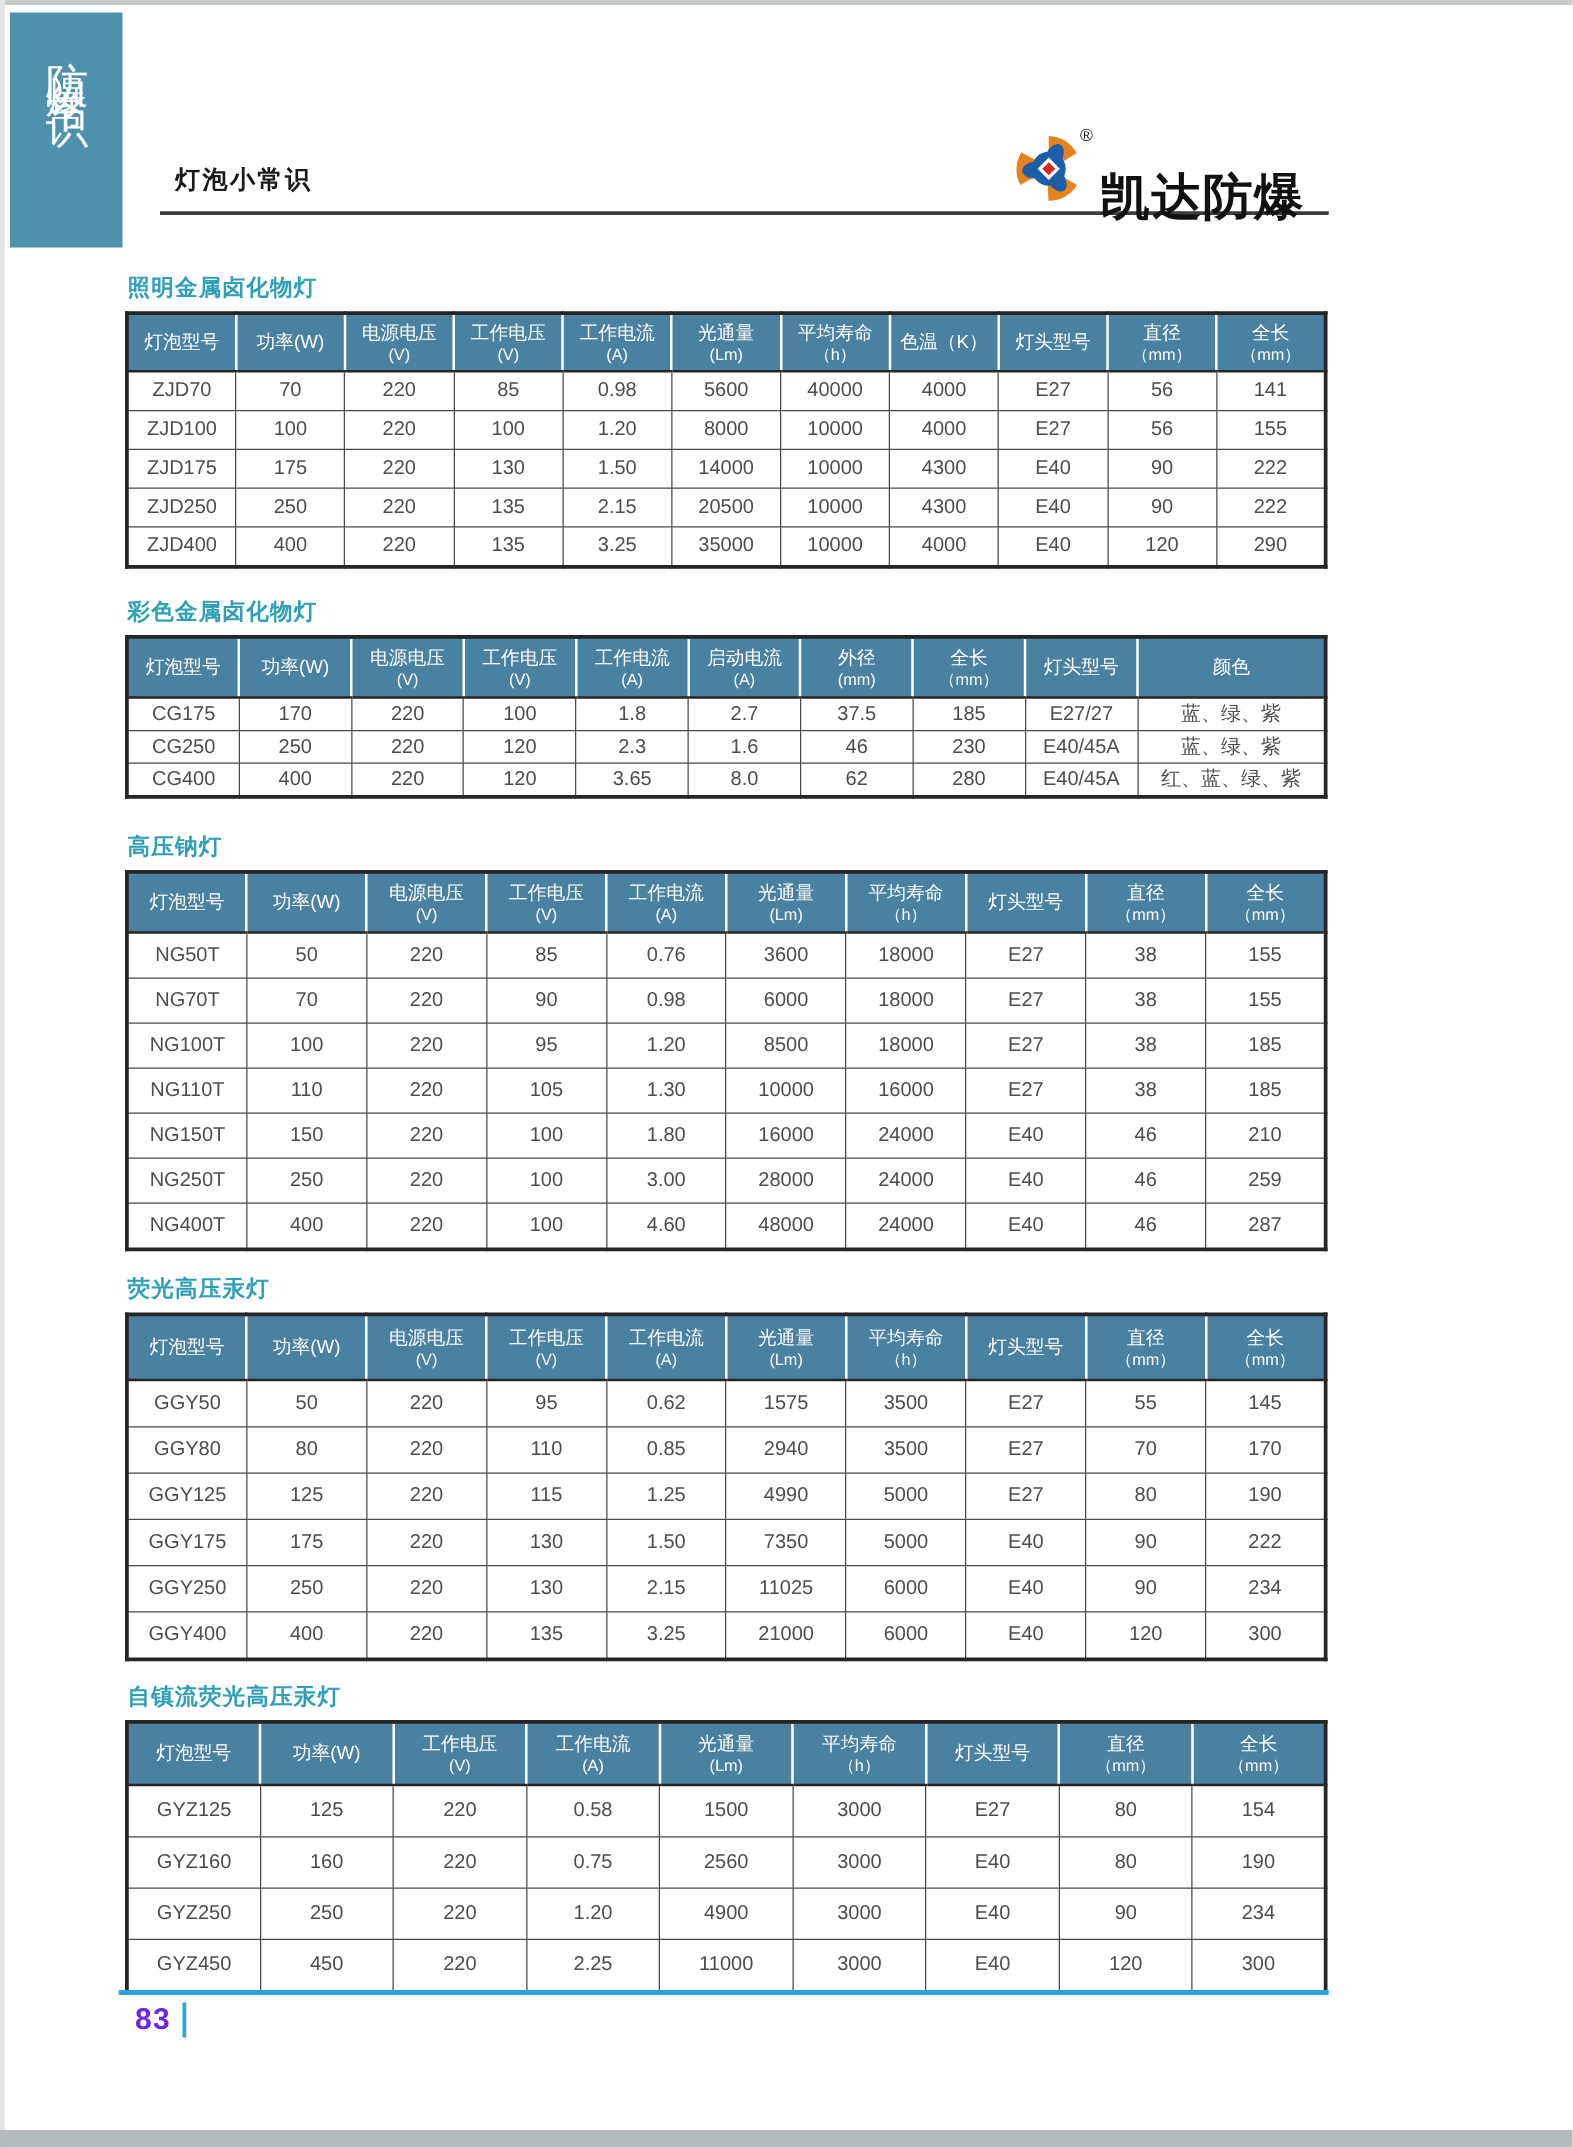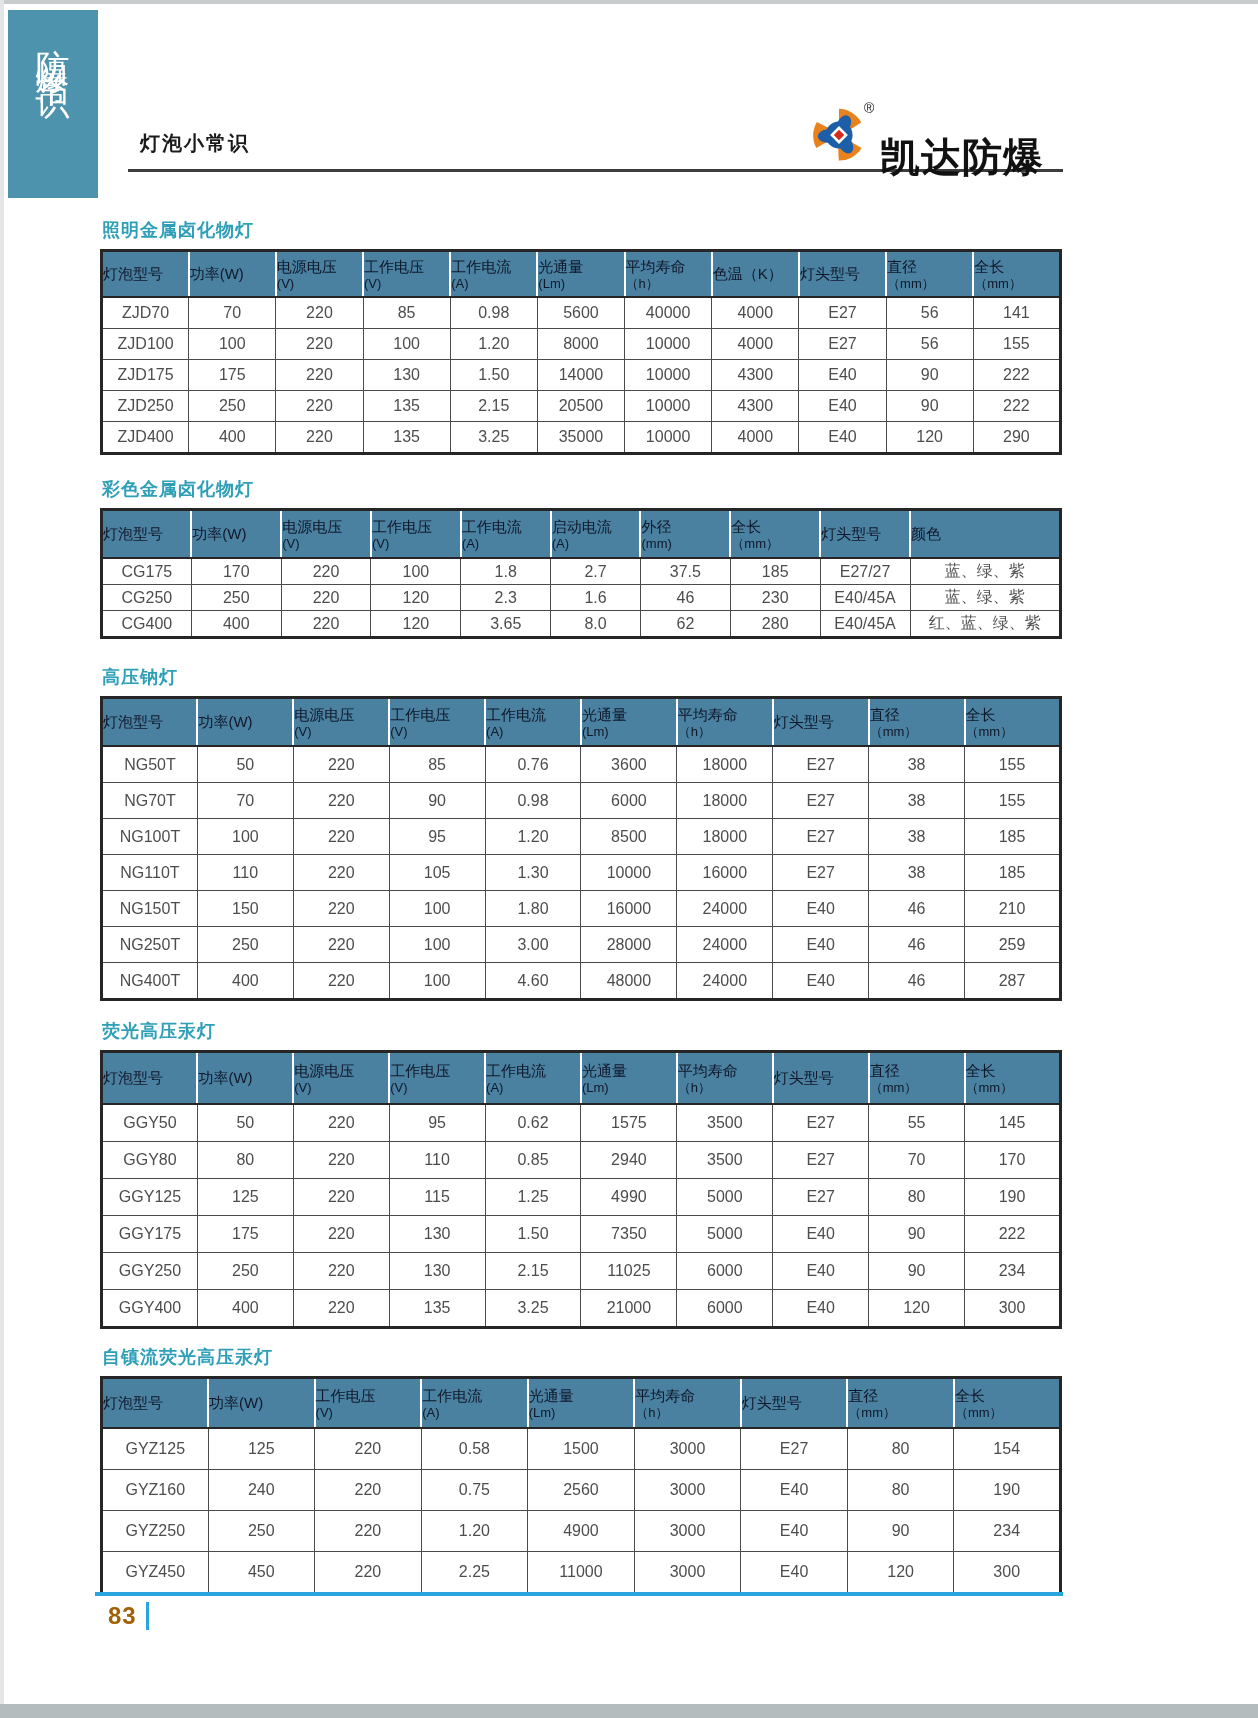--- a/index.html
+++ b/index.html
@@ -37,23 +37,23 @@
     font-family:"Liberation Sans","DejaVu Sans",sans-serif;margin-top:43px;}
 
   
   .content{position:absolute;left:100px;top:218px;width:856px;}
   .section-title{font-size:18px;font-weight:bold;color:#2e9fb7;margin:0 0 7px 2px;letter-spacing:1px;}
   table.data-table{
     width:962px;border-collapse:collapse;table-layout:fixed;
     border:3px solid #262626;background:#fff;
   }
   table.data-table th{
-    background:#4a80a0;color:#0f172a;font-weight:normal;
+    background:#4a80a0;color:#ffffff;font-weight:normal;
     border:2px solid #ffffff;border-bottom:2px solid #262626;
-    text-align:left;vertical-align:middle;padding:2px 0;margin-top:32px;
+    text-align:center;vertical-align:middle;padding:2px 0;margin-top:32px;
   }
   table.data-table th .h1{font-size:15px;line-height:18px;}
   table.data-table th .h2{font-size:13px;line-height:15px;}
   table.data-table td{
     border:1px solid #4a4a4a;color:#4d4d4d;font-size:16px;
     text-align:center;vertical-align:middle;background:#fff;
   }
   .t0 th{height:40px;} .t0 td{height:28px;}
   .t1 th{height:42px;} .t1 td{height:23px;}
   .t2 th{height:42px;} .t2 td{height:33px;}
@@ -61,21 +61,21 @@
   .t4 th{height:44px;} .t4 td{height:38px;}
   .t1 th:last-child{width:148px;}
   .lamp-section{margin-bottom:22px;}
   .lamp-section:nth-child(2){margin-bottom:26px;}
   .lamp-section:nth-child(3){margin-bottom:18px;}
   .lamp-section:nth-child(4){margin-bottom:16px;}
 
   
   .footer-line{position:absolute;left:95px;top:1592px;width:968px;height:4px;background:#2aa4de;}
   .page-number-wrap{position:absolute;left:108px;top:1602px;display:flex;align-items:center;}
-  .page-number{font-size:24px;font-weight:bold;color:#a16207;letter-spacing:1px;}
+  .page-number{font-size:24px;font-weight:bold;color:#6d28d9;letter-spacing:1px;}
   .page-number-bar{display:inline-block;width:3px;height:28px;background:#2aa4de;margin-left:9px;}
 </style>
 </head>
 <body>
 
 <div class="page">
   <div class="edge-top"></div>
   <div class="edge-left"></div>
 
   <div class="sidebar-tab">
@@ -604,21 +604,21 @@
               <td>220</td>
               <td>0.58</td>
               <td>1500</td>
               <td>3000</td>
               <td>E27</td>
               <td>80</td>
               <td>154</td>
             </tr>
             <tr>
               <td>GYZ160</td>
-              <td>240</td>
+              <td>160</td>
               <td>220</td>
               <td>0.75</td>
               <td>2560</td>
               <td>3000</td>
               <td>E40</td>
               <td>80</td>
               <td>190</td>
             </tr>
             <tr>
               <td>GYZ250</td>

